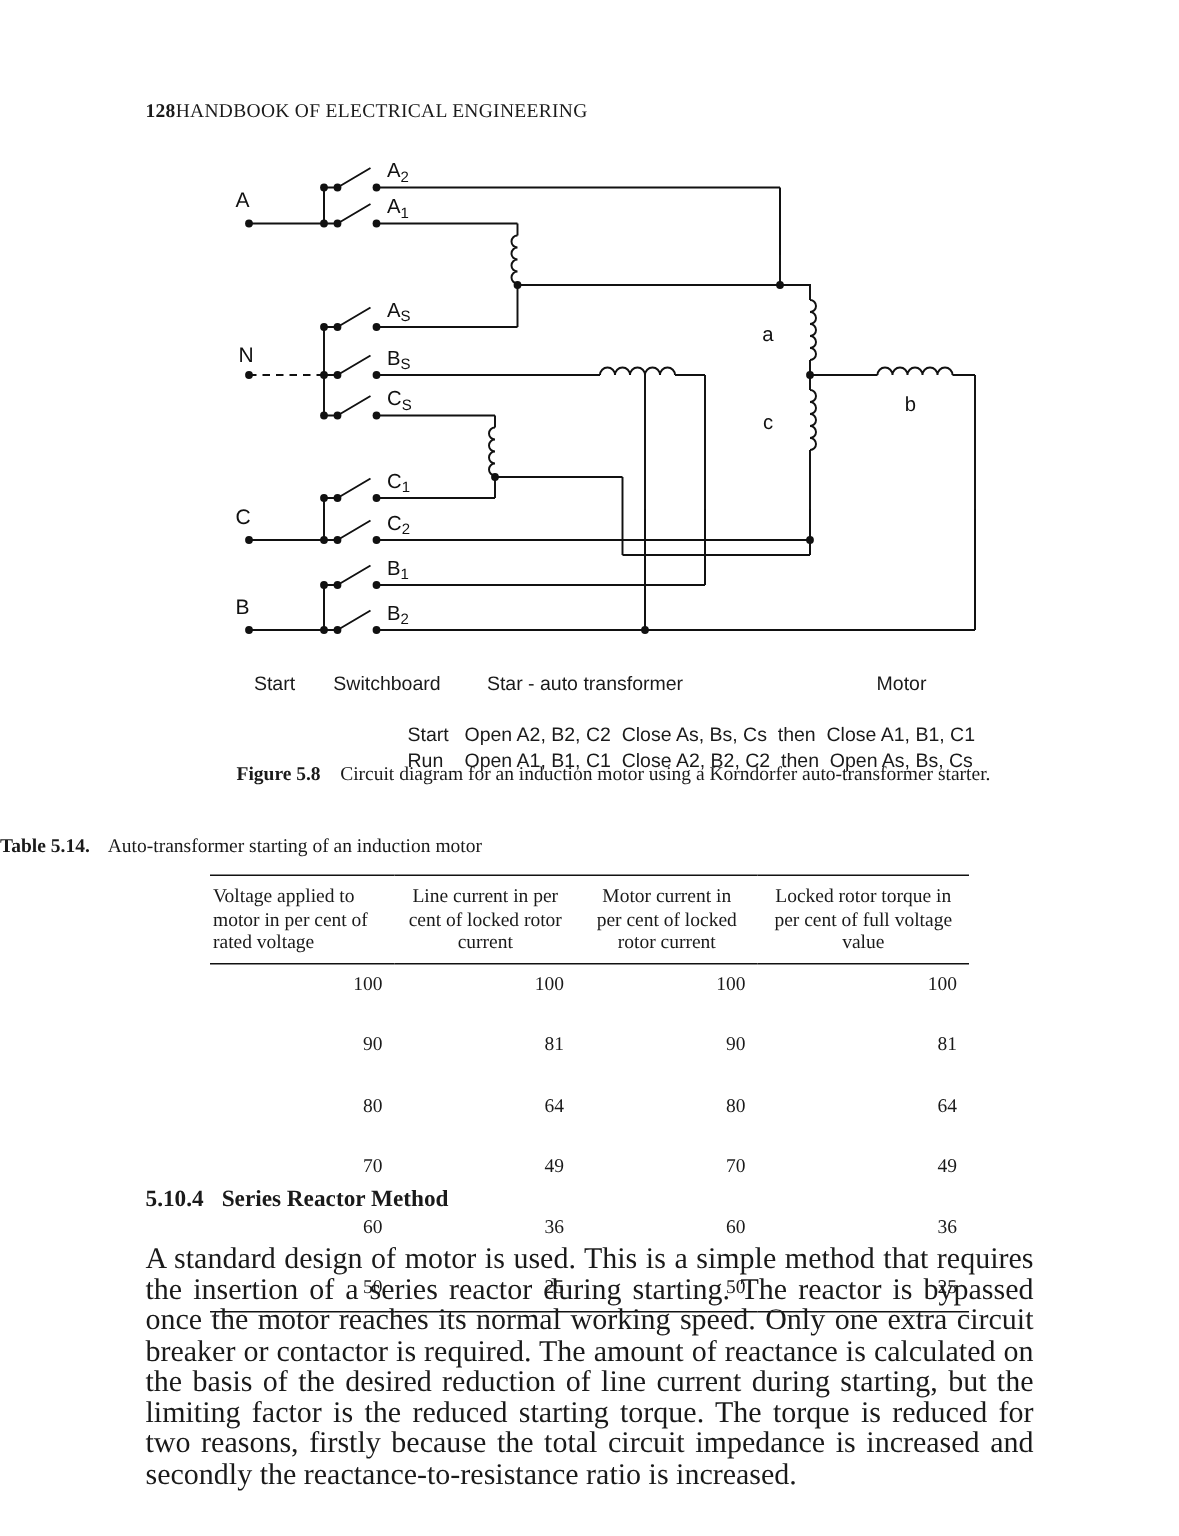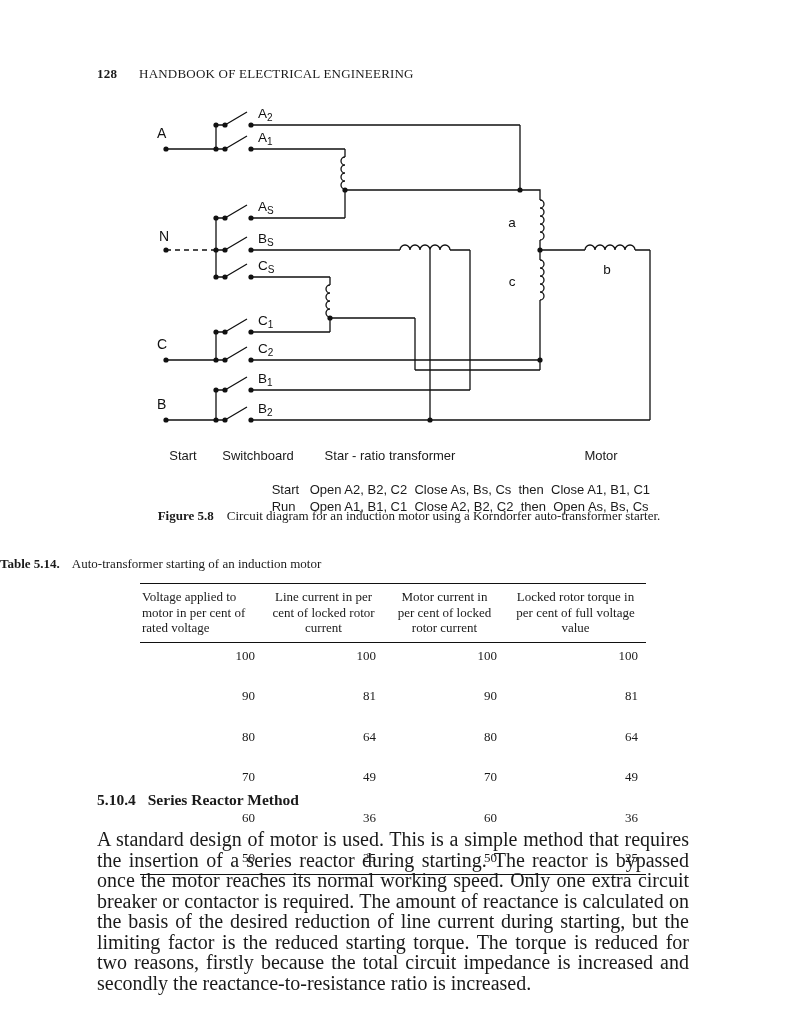--- a/index.html
+++ b/index.html
@@ -6,21 +6,21 @@
   .page{
     position:relative;
     width:786px;height:1024px;
     background:#ffffff;
     color:#1a1a1a;
     font-family:"Liberation Serif", serif;
     overflow:hidden;
   }
   
   .running-head{position:absolute;top:66px;left:97px;font-size:13px;letter-spacing:.2px;}
-  .running-head .pageno{font-weight:bold;margin-right:22px;}
+  .running-head .pageno{font-weight:bold;}
   
   .figure-area{position:absolute;top:100px;left:0;width:786px;height:405px;
     font-family:"Liberation Sans", sans-serif;}
   .circuit-svg{position:absolute;left:95px;top:5px;}
   .zone-label{position:absolute;top:348px;transform:translateX(-50%);
     font-size:13px;color:#1a1a1a;white-space:nowrap;}
   .seq-row{position:absolute;left:250px;font-size:13px;white-space:pre;}
   .seq-row .seq-label{display:inline-block;width:38px;}
   
   .termlbl{font:14px "Liberation Sans",sans-serif;fill:#111;}
@@ -144,21 +144,21 @@
       <text class="swlbl" x="163" y="278"><tspan>B</tspan><tspan class="sub" dy="3">1</tspan></text>
       <text class="swlbl" x="163" y="308"><tspan>B</tspan><tspan class="sub" dy="3">2</tspan></text>
 
       <text class="mlbl" x="417" y="122" text-anchor="middle">a</text>
       <text class="mlbl" x="417" y="181" text-anchor="middle">c</text>
       <text class="mlbl" x="512" y="169" text-anchor="middle">b</text>
     </svg>
 
     <span class="zone-label" style="left:183px">Start</span>
     <span class="zone-label" style="left:258px">Switchboard</span>
-    <span class="zone-label" style="left:390px">Star - ratio transformer</span>
+    <span class="zone-label" style="left:390px">Star - auto transformer</span>
     <span class="zone-label" style="left:601px">Motor</span>
 
     <div class="seq-row" style="top:367px">
       <span class="seq-label">Start</span><span>Open A2, B2, C2  Close As, Bs, Cs  then  Close A1, B1, C1</span>
     </div>
     <div class="seq-row" style="top:384px">
       <span class="seq-label">Run</span><span>Open A1, B1, C1  Close A2, B2, C2  then  Open As, Bs, Cs</span>
     </div>
   </div>
 

